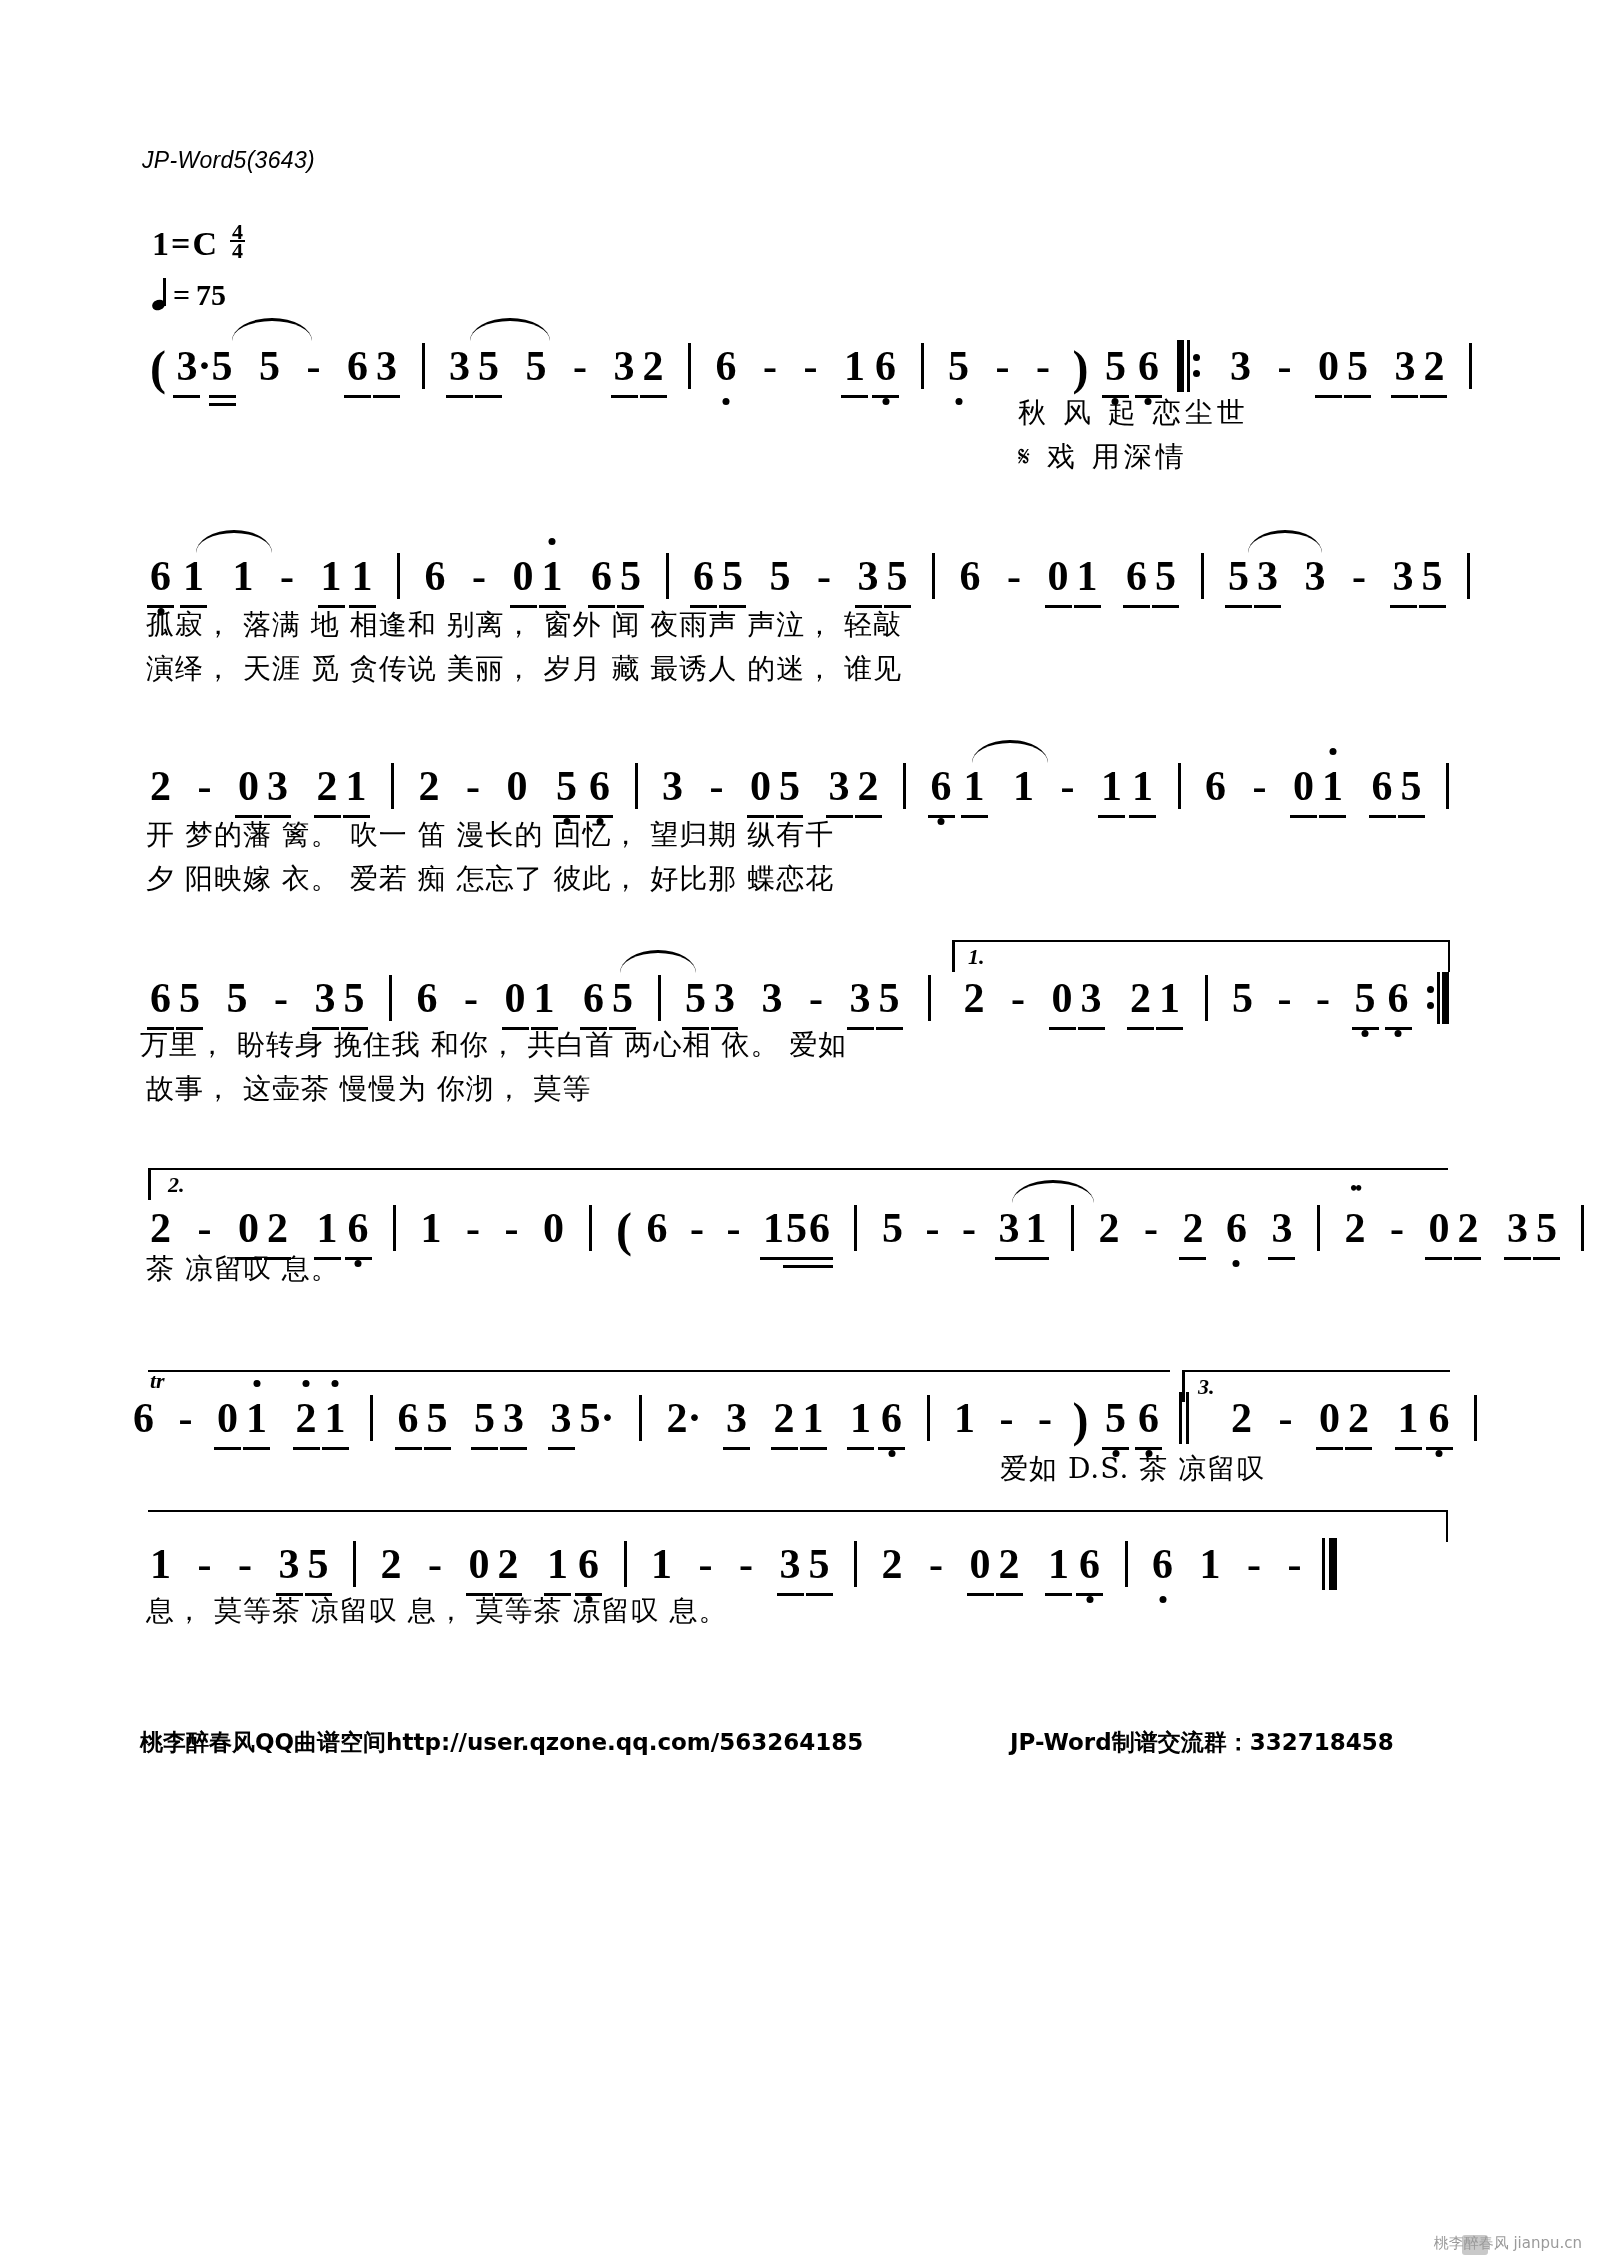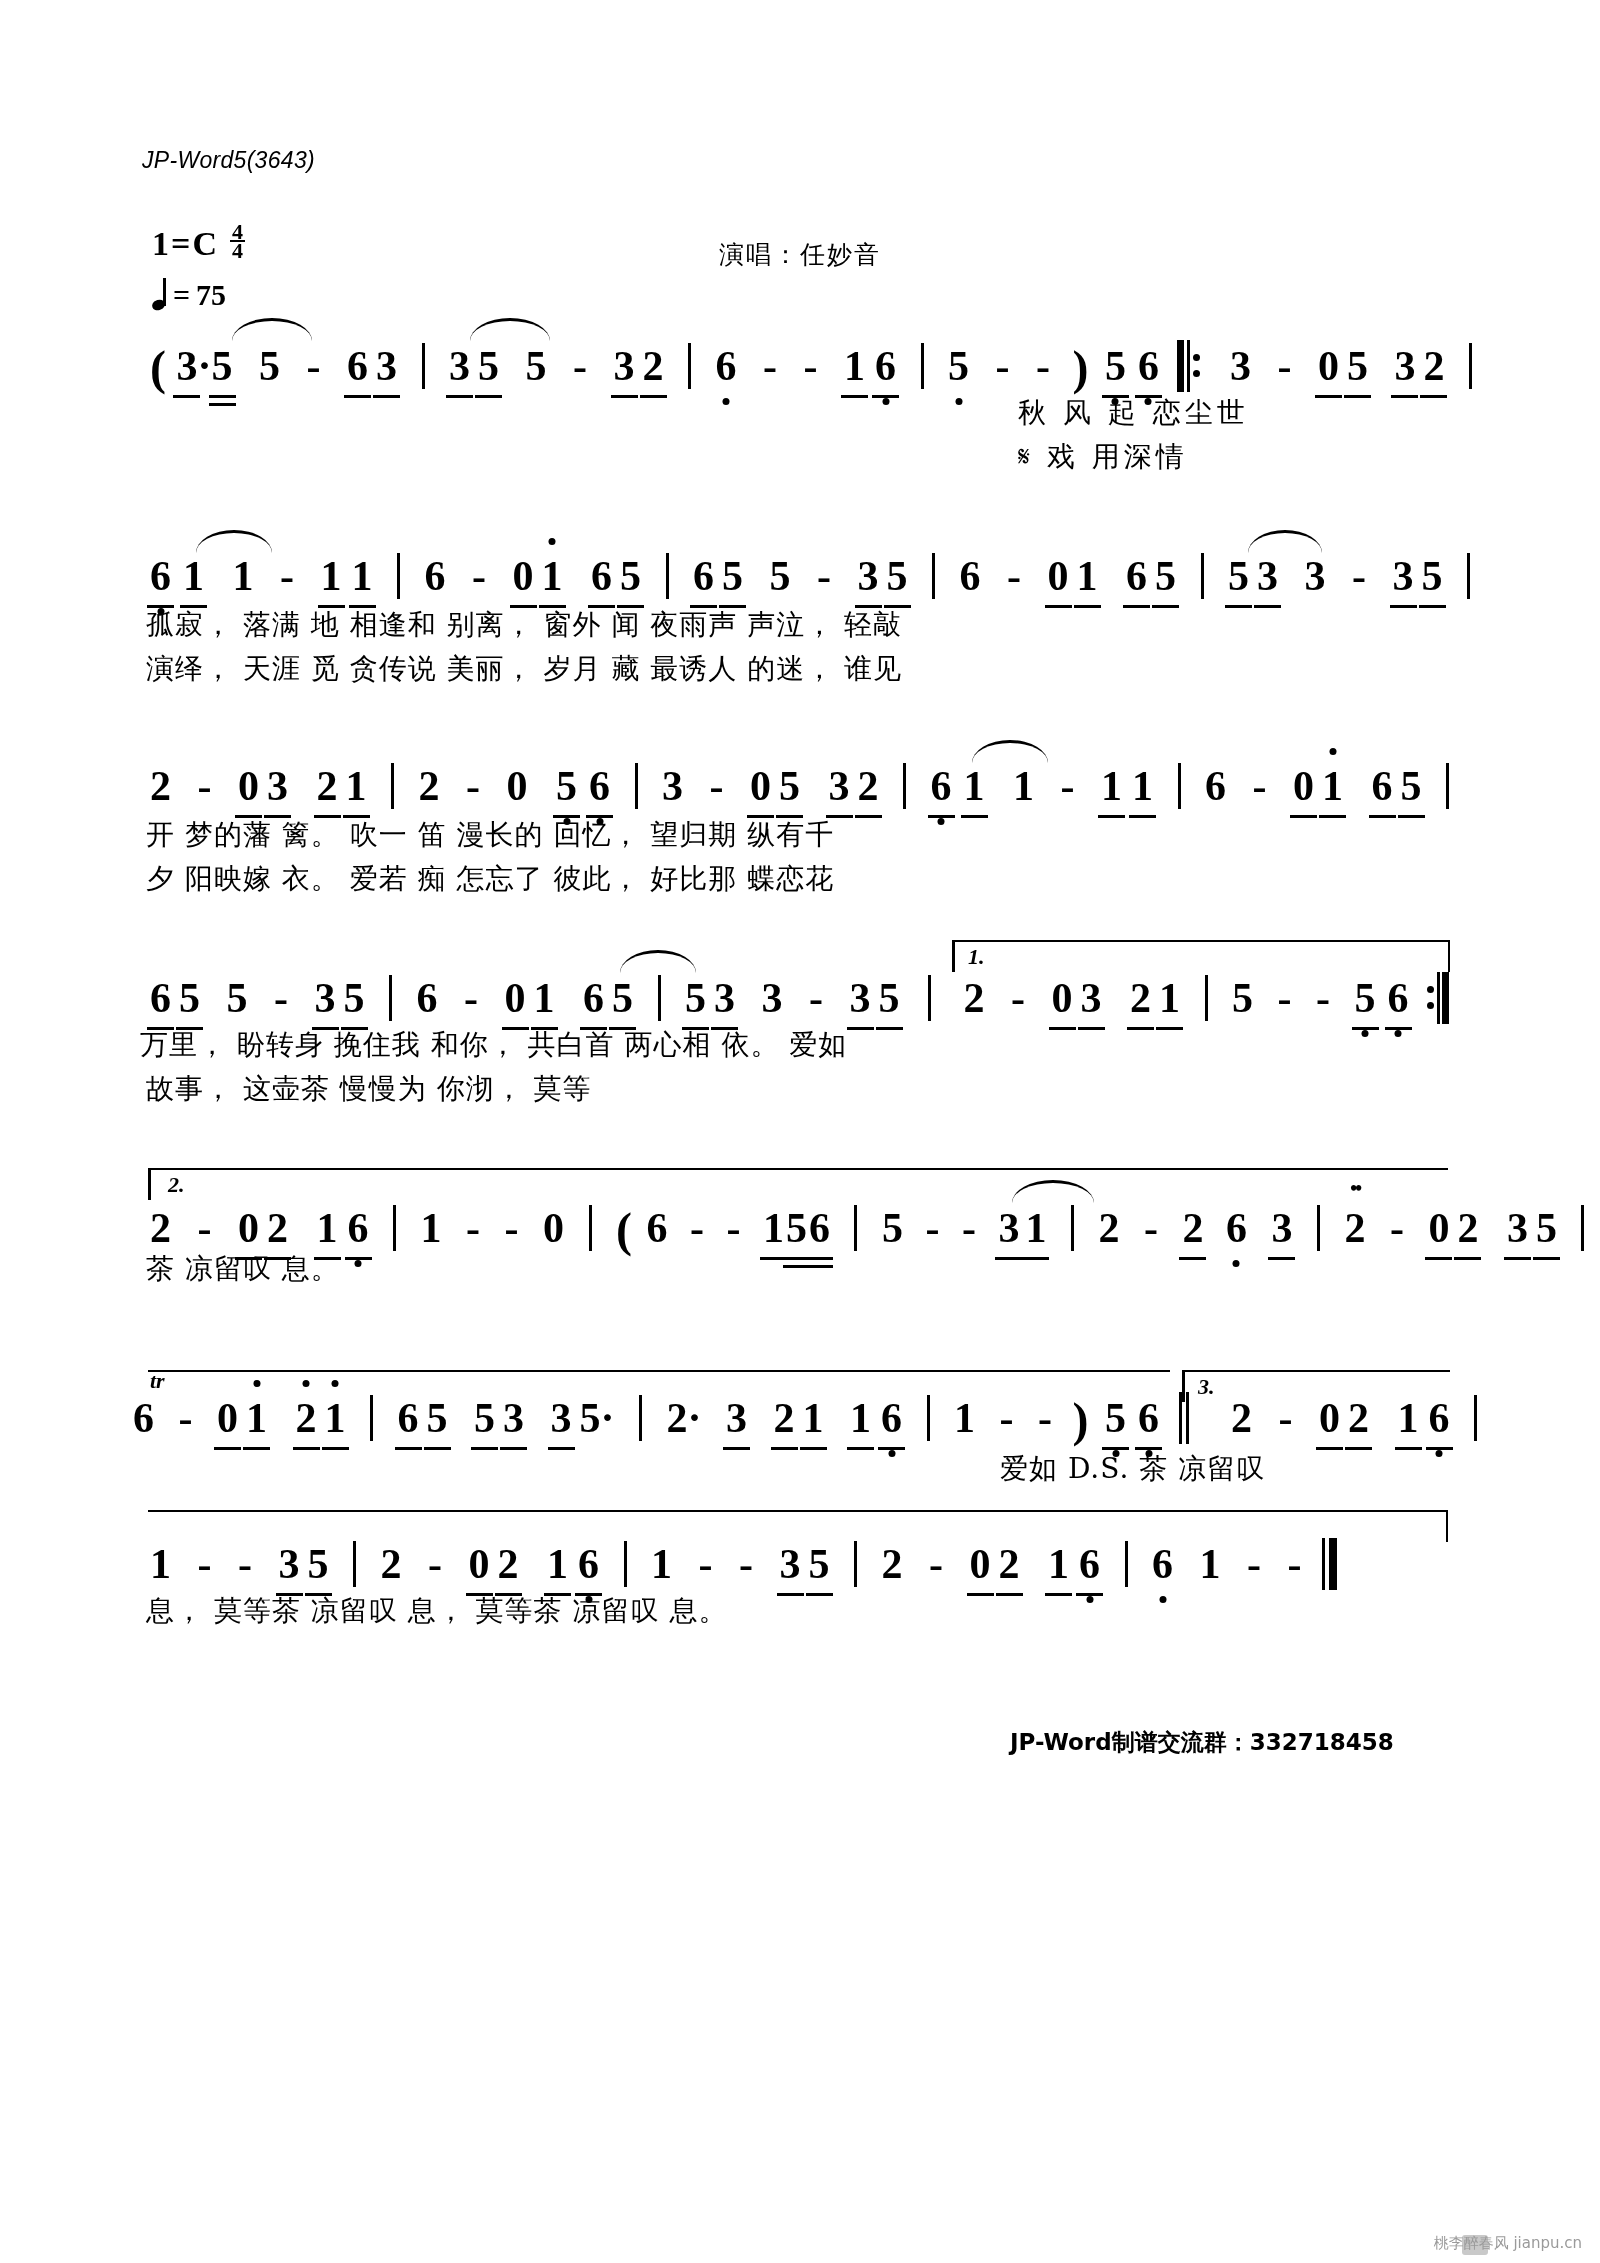--- a/index.html
+++ b/index.html
@@ -96,21 +96,20 @@
              font-size:15px;color:#9a9a9a;}
   .wm-logo{position:absolute;right:112px;bottom:8px;width:26px;height:20px;
            background:#c9c9c9;border-radius:3px;}
 </style>
 </head>
 <body>
 
 <div class="sheet">
 
   <div class="jp-code">JP-Word5(3643)</div>
-  <div class="singer">演唱：任妙音</div>
 
 
   <div class="keyblk">
     <div class="keyline">
       <span>1</span>
       <span class="eq">=</span>
       <span>C</span>
       <span class="meter">
         <span class="num">4</span>
         <span class="den">4</span>
@@ -398,17 +397,18 @@
       <span class="dash" style="margin-left:16px">-</span>
       <span class="finbar">
         <i class="thin"></i><i class="thick"></i>
       </span>
     </div>
     <div class="lyr" style="left:146px;top:54px;letter-spacing:1px">
       <span>息， 莫等茶  凉留叹 息， 莫等茶  凉留叹  息。</span>
     </div>
   </div>
 
+  <div class="foot-l">桃李醉春风QQ曲谱空间http://user.qzone.qq.com/563264185</div>
   <div class="foot-r">JP-Word制谱交流群：332718458</div>
   <div class="wm-logo"></div>
   <div class="watermark">桃李醉春风 jianpu.cn</div>
 
 </div>
 
 </body></html>

